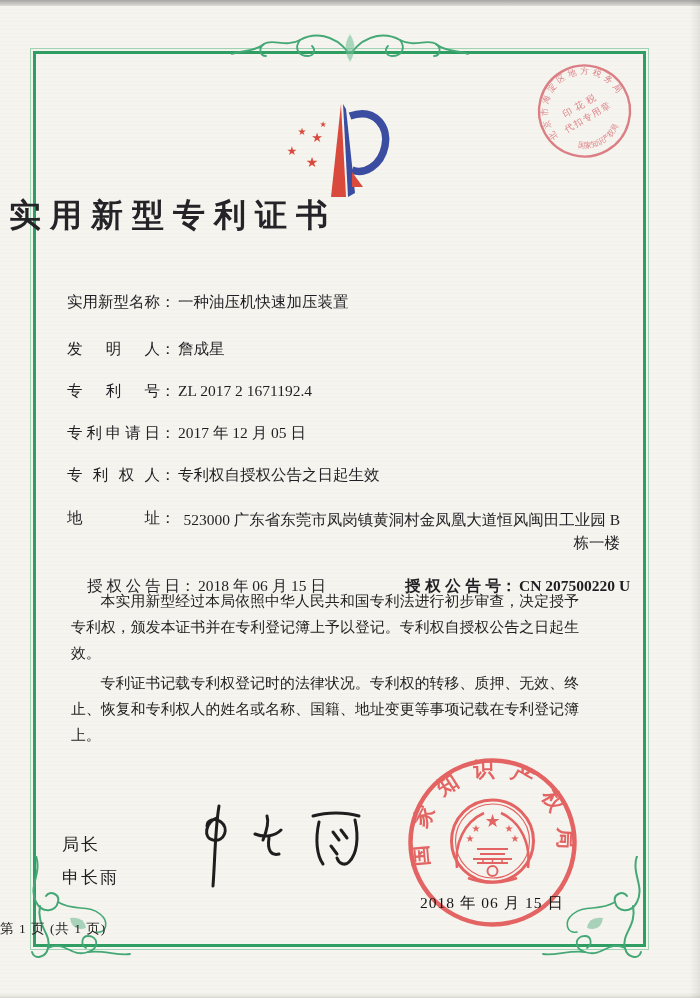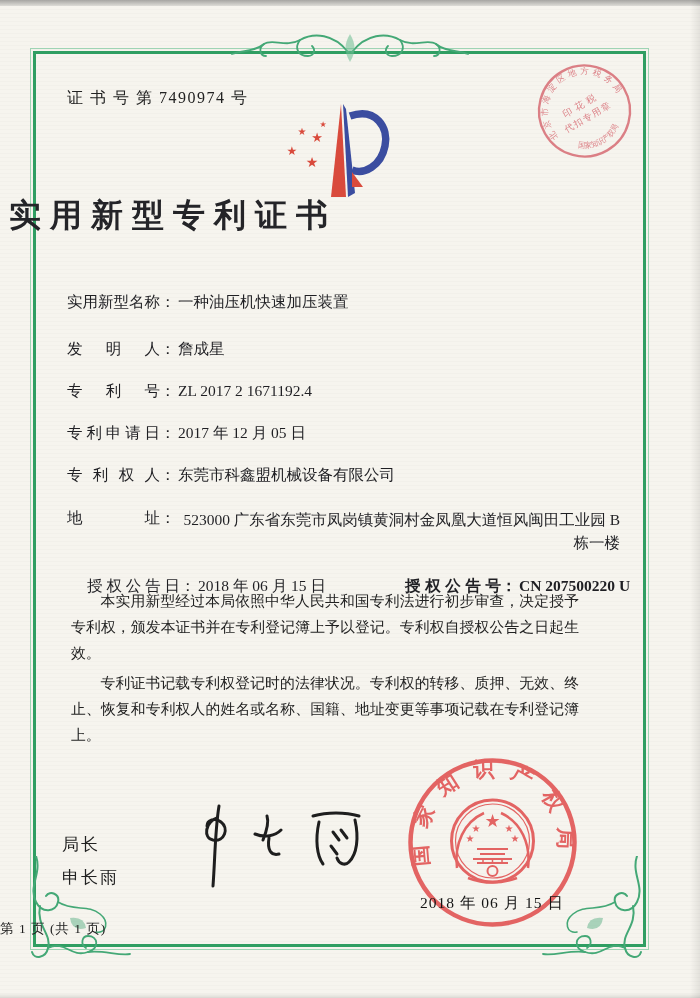--- a/index.html
+++ b/index.html
@@ -118,21 +118,20 @@
         <path stroke-width="2" d="M10,0 C16,18 2,30 10,46 C16,58 30,56 32,46 C34,38 24,34 20,40"></path>
         <path stroke-width="2" d="M14,50 C10,70 26,78 22,92 C20,102 8,104 6,96"></path>
         <path stroke-width="1.8" d="M22,92 C40,84 44,102 62,96 C74,92 72,80 62,80 C56,80 54,88 60,92"></path>
         <path stroke-width="1.6" d="M32,46 C48,56 62,48 74,58 C84,66 80,78 70,76"></path>
         <path stroke-width="1.8" d="M62,96 C78,94 92,100 104,98"></path>
       </g>
       <path d="M44,62 q14,-2 16,10 q-14,4 -16,-10" fill="#5cb085" opacity="0.5"></path>
     </svg>
   </div>
 
-  <div class="cert-no">证 书 号 第 7490974 号</div>
 
   <div class="logo">
     <svg width="140" height="100" viewBox="0 0 140 100">
       <polygon points="61,4 51,97 66,97" fill="#d94a3c"></polygon>
       <polygon points="63,4 68,97 75,93 66,9" fill="#3b4da0"></polygon>
       <path d="M70,16 C96,7 109,28 105,46 C101,66 84,75 72,70" fill="none" stroke="#3b4da0" stroke-width="7.5"></path>
       <polygon points="72,72 83,87 72,87" fill="#d94a3c"></polygon>
       <text x="22" y="35" font-size="10" fill="#d94a3c" text-anchor="middle">★</text>
       <text x="37" y="42" font-size="13" fill="#d94a3c" text-anchor="middle">★</text>
       <text x="12" y="55" font-size="12" fill="#d94a3c" text-anchor="middle">★</text>
@@ -150,21 +149,21 @@
     <div class="f-row r2">
       <span class="f-label">发明人</span><span class="f-sep">：</span><span class="f-value">詹成星</span>
     </div>
     <div class="f-row r3">
       <span class="f-label">专利号</span><span class="f-sep">：</span><span class="f-value">ZL 2017 2 1671192.4</span>
     </div>
     <div class="f-row r4">
       <span class="f-label">专利申请日</span><span class="f-sep">：</span><span class="f-value">2017 年 12 月 05 日</span>
     </div>
     <div class="f-row r5">
-      <span class="f-label">专利权人</span><span class="f-sep">：</span><span class="f-value">东莞市科鑫盟机械设备有限公司</span>
+      <span class="f-label">专利权人</span><span class="f-sep">：</span><span class="f-value">专利权自授权公告之日起生效</span>
     </div>
     <div class="f-row r6">
       <span class="f-label">地址</span><span class="f-sep">：</span><span class="f-value wrap">523000 广东省东莞市凤岗镇黄洞村金凤凰大道恒风闽田工业园 B 栋一楼</span>
     </div>
     <div class="f-row r7">
       <span class="f-label">授权公告日</span><span class="f-sep">：</span><span class="f-value">2018 年 06 月 15 日</span>
       <span class="pair2">
         <span class="f-label">授权公告号</span><span class="f-sep">：</span><span class="f-value">CN 207500220 U</span>
       </span>
     </div>

